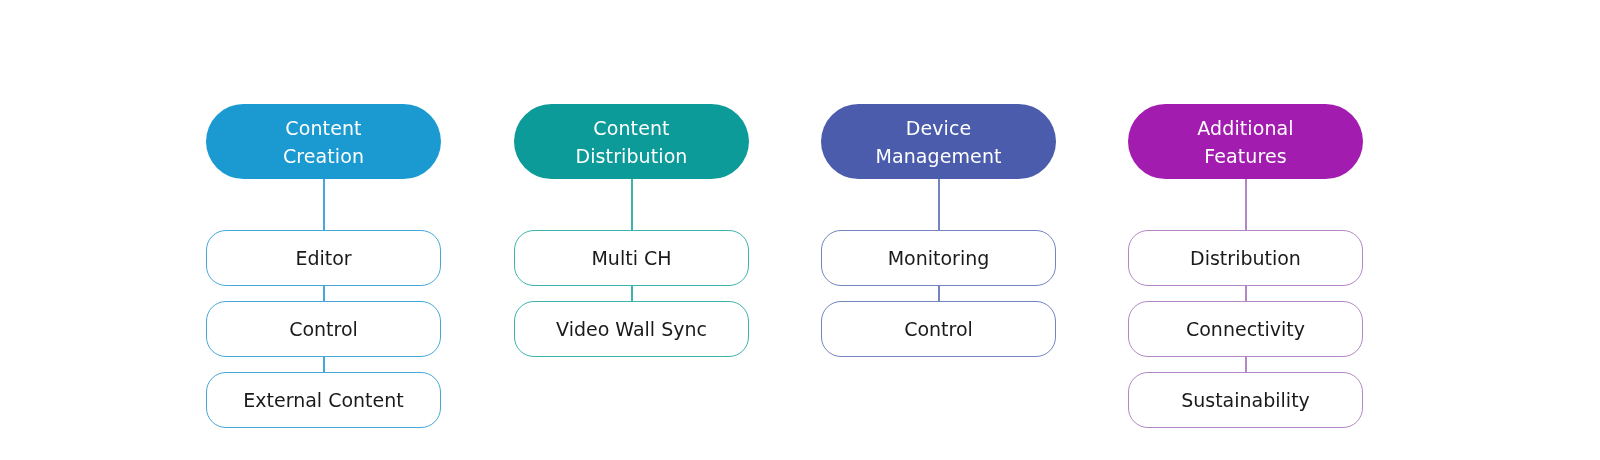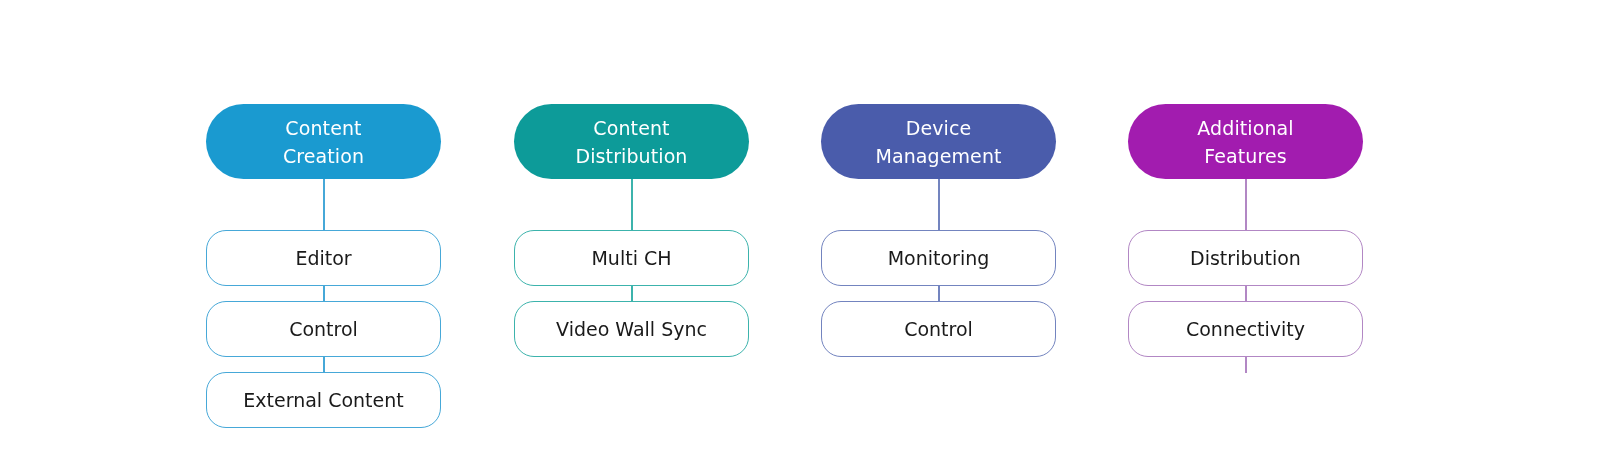--- a/index.html
+++ b/index.html
@@ -161,15 +161,16 @@
       </div>
       <div class="children">
         <div class="child-pill" style="border-color: rgb(178, 135, 196); color: rgb(26, 26, 26);">Distribution</div>
         <div class="connector-sub">
           <div class="line" style="background: rgb(178, 135, 196);"></div>
         </div>
         <div class="child-pill" style="border-color: rgb(178, 135, 196); color: rgb(26, 26, 26);">Connectivity</div>
         <div class="connector-sub">
           <div class="line" style="background: rgb(178, 135, 196);"></div>
         </div>
+        <div class="child-pill" style="border-color: rgb(178, 135, 196); color: rgb(26, 26, 26);">Sustainability</div>
       </div>
     </div>
   </div>
 
 </body></html>

